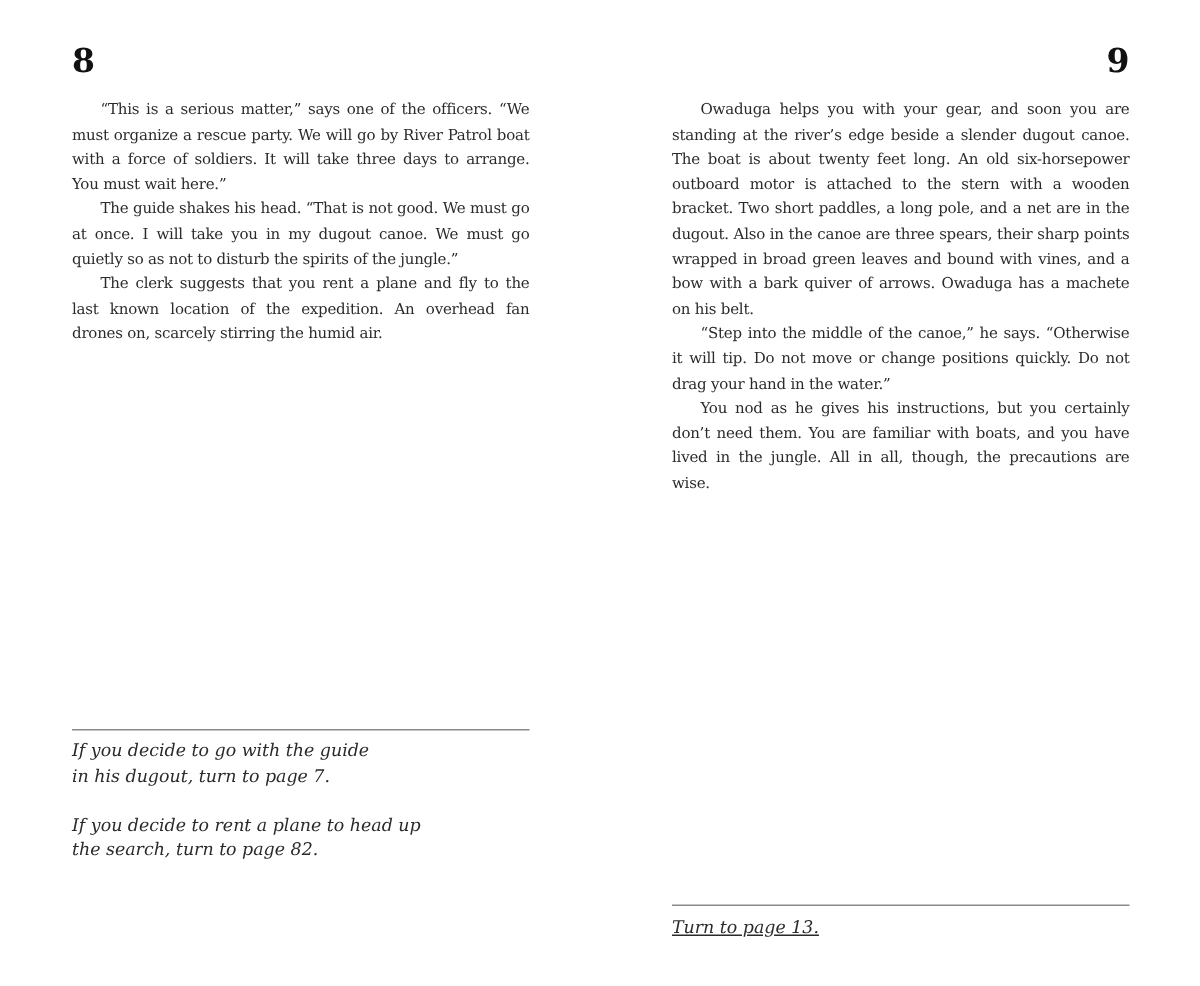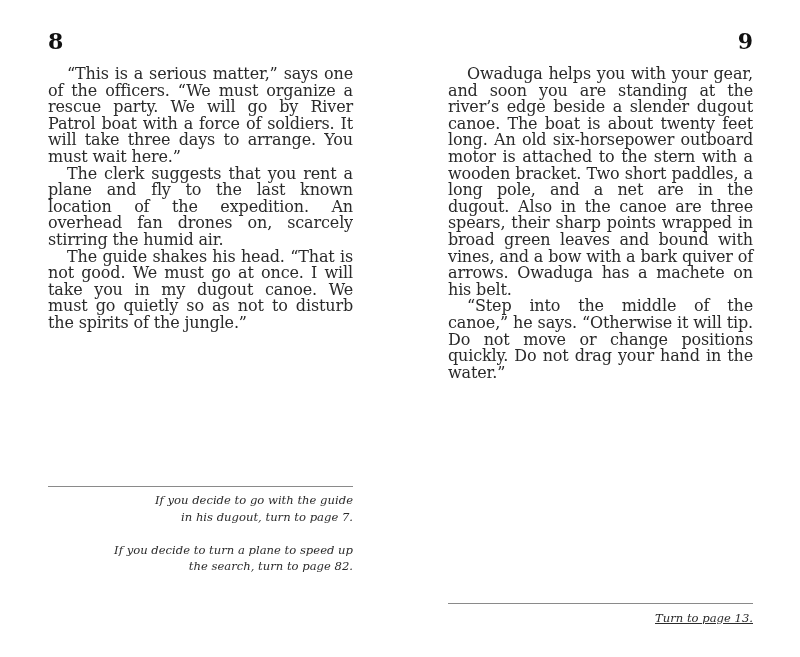--- a/index.html
+++ b/index.html
@@ -4,57 +4,58 @@
 <style>
   html, body { margin:0; padding:0; background:#ffffff; }
   body { width:800px; height:657px; position:relative; overflow:hidden;
          font-family:"DejaVu Serif", serif; color:#2a2a2a; }
   .page { position:absolute; top:0; height:657px; }
   .left { left:48px; width:305px; }
   .right { left:448px; width:305px; }
   .pnum { position:absolute; top:28px; font-size:22px; font-weight:bold; color:#111; font-family:"DejaVu Serif", serif; }
   .left .pnum { left:0; }
   .right .pnum { right:0; }
-  .body { position:absolute; top:66px; left:0; width:305px; font-size:16px; line-height:16.6px; text-align:justify; letter-spacing:-0.15px; }
+  .body { position:absolute; top:66px; left:0; width:305px; font-size:10px; line-height:16.6px; text-align:justify; letter-spacing:-0.15px; }
   .body p { margin:0; text-indent:19px; }
   .rule { position:absolute; left:0; width:305px; height:0; border-top:1px solid #8a8a8a; }
   .left .rule { top:486px; }
   .right .rule { top:603px; }
-  .choices { position:absolute; left:0; width:305px; top:492px; text-align:right; font-style:italic; font-size:11.6px; line-height:16.6px; }
+  .choices { position:absolute; left:0; width:305px; top:492px; font-style:italic; font-size:11.6px; line-height:16.6px; }
   .choice { margin-bottom:16.6px; }
   .right .choices { top:610px;text-decoration:underline; }
 </style>
 </head>
 <body>
 
 <div class="page left">
   <div class="pnum">8</div>
   <div class="body">
     <p>“This is a serious matter,” says one of the officers. “We must organize a rescue party. We will go by River Patrol boat with a force of soldiers. It will take three days to arrange. You must wait here.”</p>
+    <p>The guide shakes his head. “That is not good. We must go at once. I will take you in my dugout canoe. We must go quietly so as not to disturb the spirits of the jungle.”</p>
     <p>The clerk suggests that you rent a plane and fly to the last known location of the expedition. An overhead fan drones on, scarcely stirring the humid air.</p>
-    <p>The guide shakes his head. “That is not good. We must go at once. I will take you in my dugout canoe. We must go quietly so as not to disturb the spirits of the jungle.”</p>
   </div>
   <div class="rule"></div>
   <div class="choices">
     <div class="choice">
       <div>If you decide to go with the guide</div>
       <div>in his dugout, turn to page 7.</div>
     </div>
     <div class="choice">
-      <div>If you decide to turn a plane to speed up</div>
+      <div>If you decide to rent a plane to head up</div>
       <div>the search, turn to page 82.</div>
     </div>
   </div>
 </div>
 
 <div class="page right">
   <div class="pnum">9</div>
   <div class="body">
     <p>Owaduga helps you with your gear, and soon you are standing at the river’s edge beside a slender dugout canoe. The boat is about twenty feet long. An old six-horsepower outboard motor is attached to the stern with a wooden bracket. Two short paddles, a long pole, and a net are in the dugout. Also in the canoe are three spears, their sharp points wrapped in broad green leaves and bound with vines, and a bow with a bark quiver of arrows. Owaduga has a machete on his belt.</p>
     <p>“Step into the middle of the canoe,” he says. “Otherwise it will tip. Do not move or change positions quickly. Do not drag your hand in the water.”</p>
+    <p>You nod as he gives his instructions, but you certainly don’t need them. You are familiar with boats, and you have lived in the jungle. All in all, though, the precautions are wise.</p>
   </div>
   <div class="rule"></div>
   <div class="choices">
     <div class="choice">
       <div>Turn to page 13.</div>
     </div>
   </div>
 </div>
 
 </body></html>

